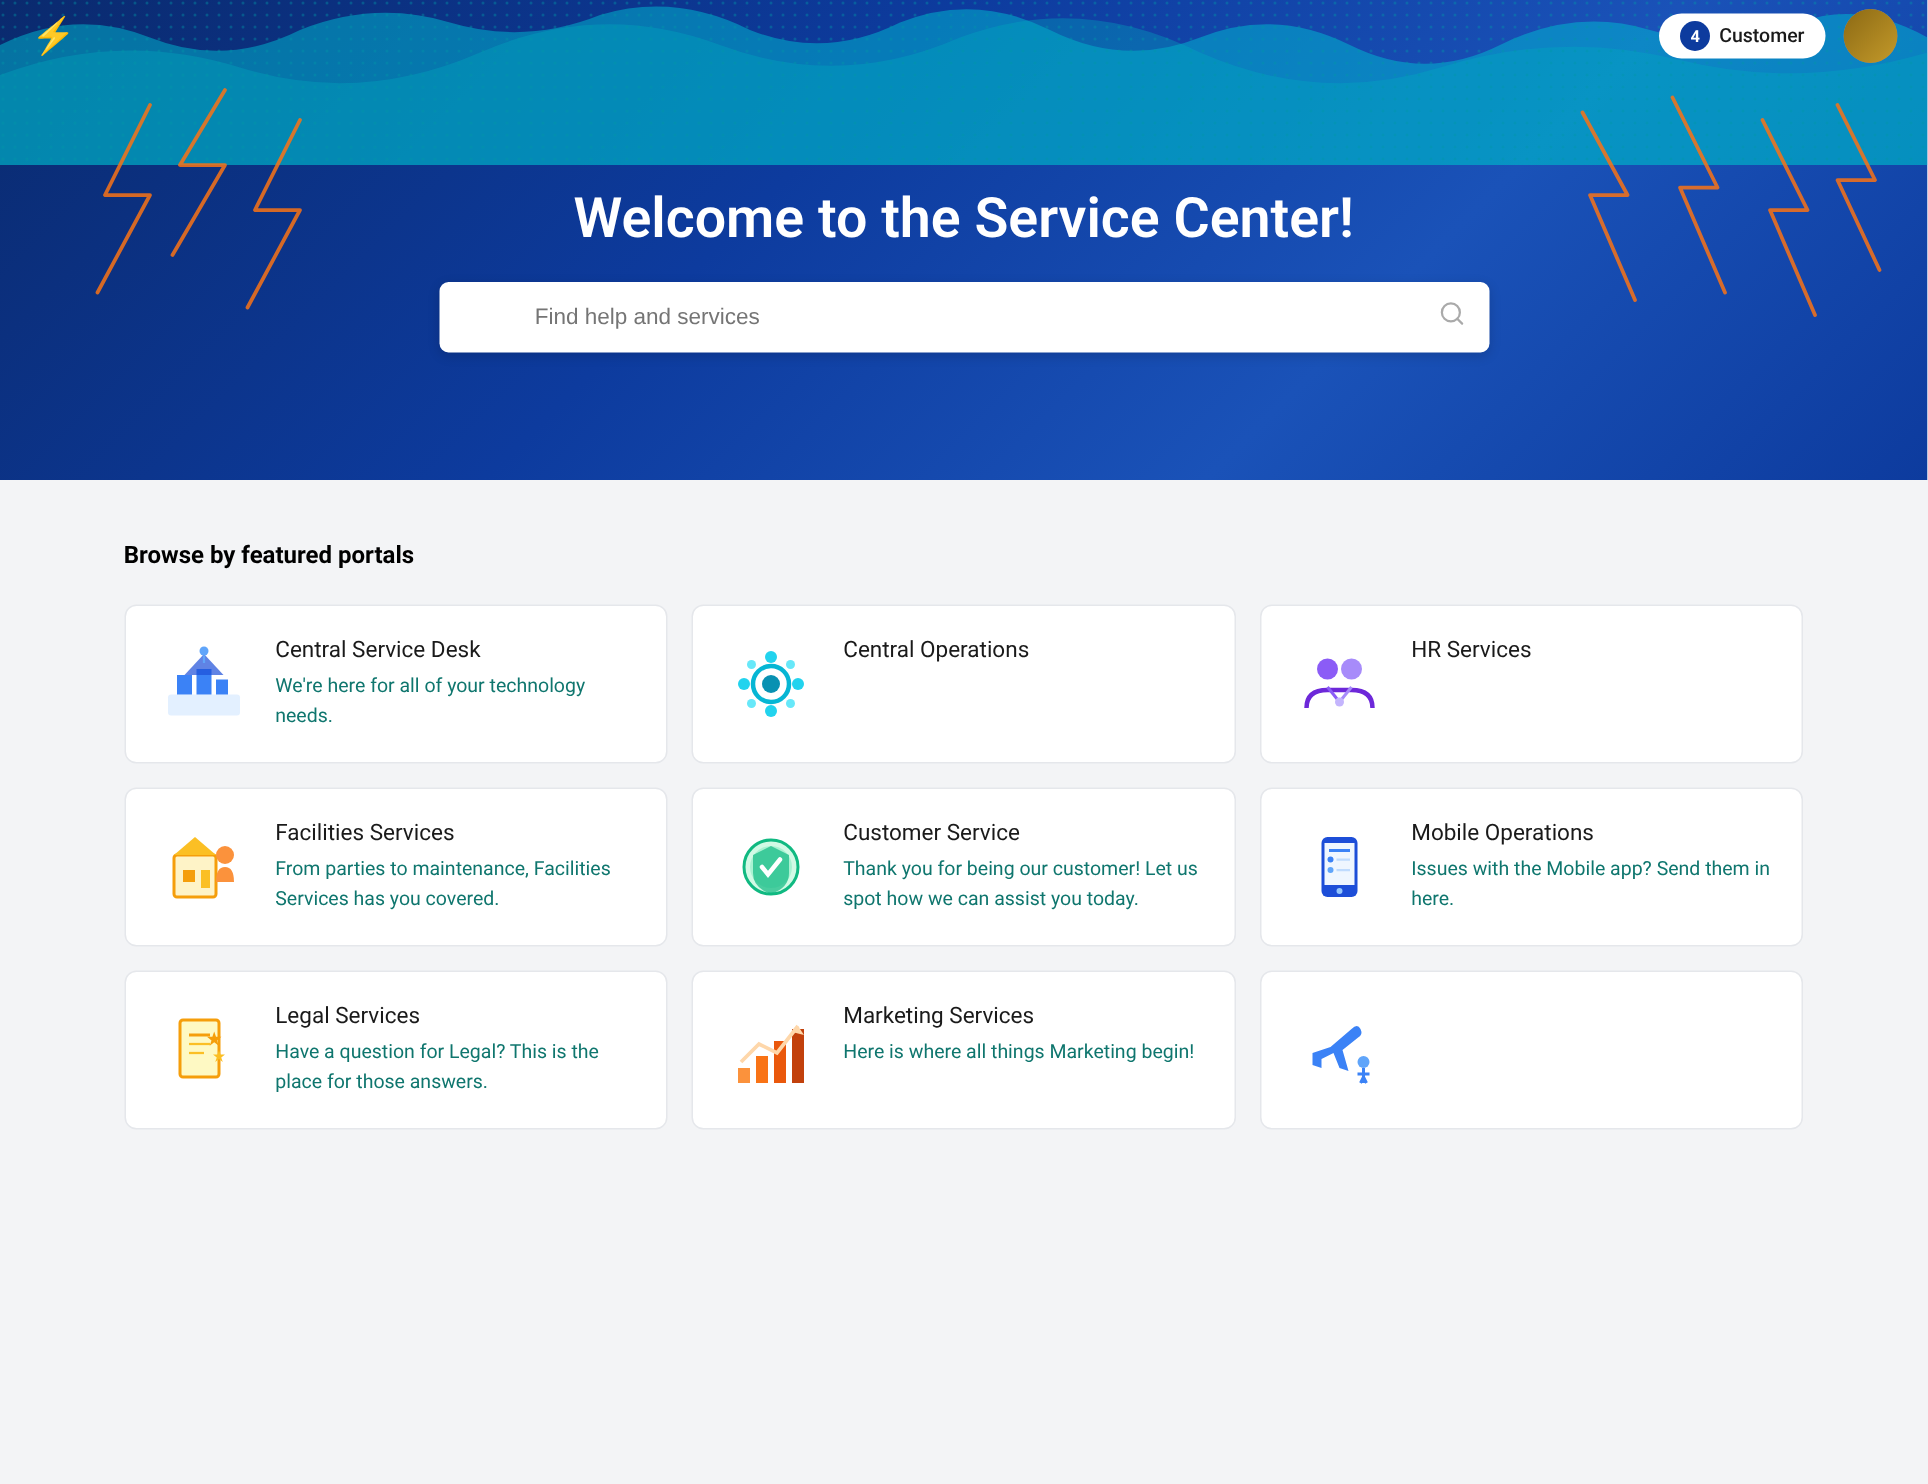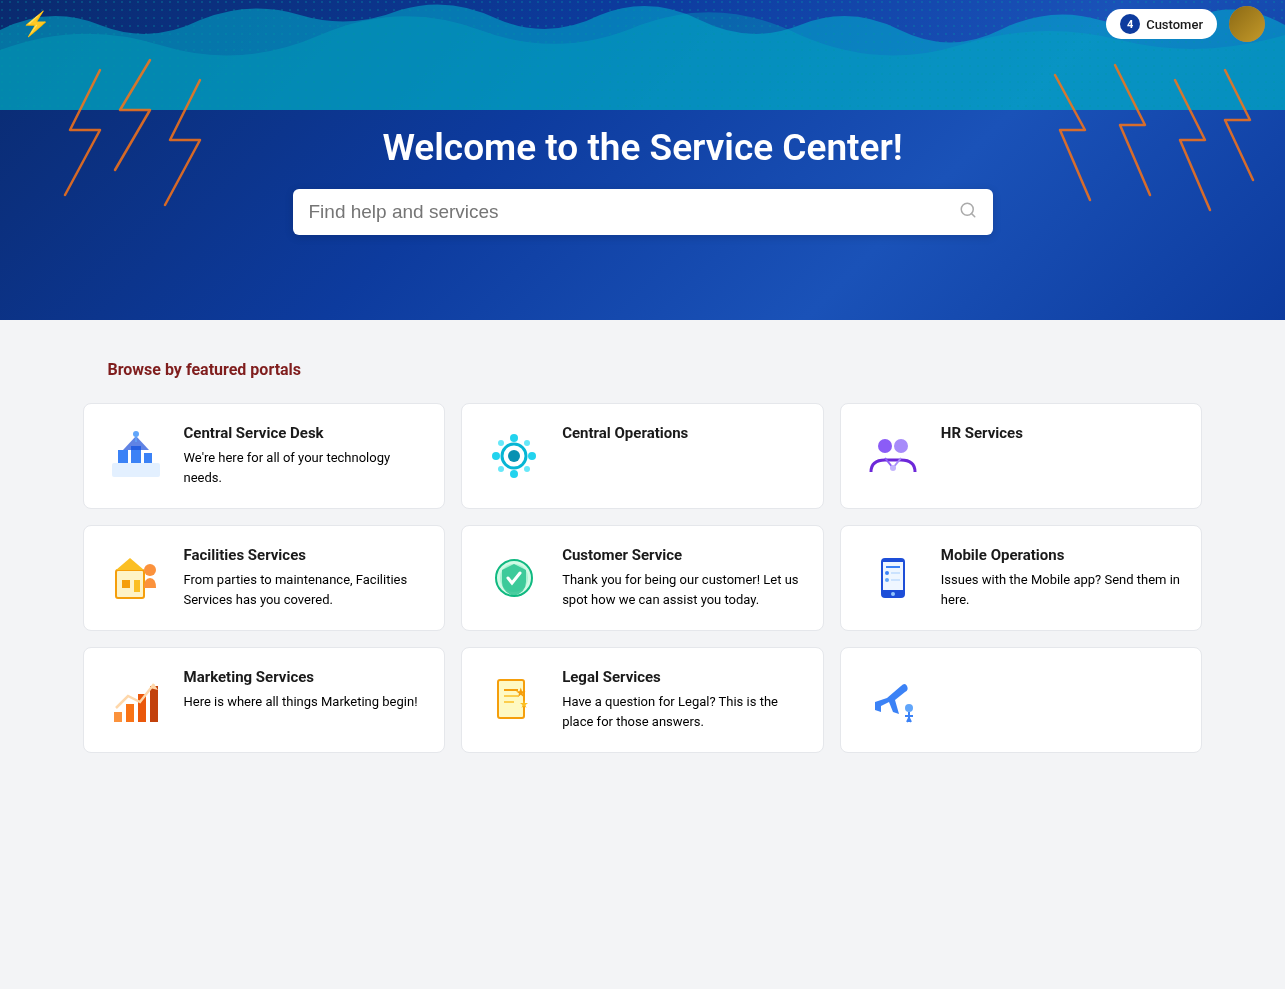--- a/index.html
+++ b/index.html
@@ -110,42 +110,42 @@
       align-items: center;
       width: 700px;
       max-width: 90vw;
       padding: 12px 16px;
       box-shadow: 0 2px 8px rgba(0,0,0,0.15);
     }
     .search-input {
       border: none;
       outline: none;
       flex: 1;
-      font-size: 19px;
+      font-size: 15px;
       color: #888;
       background: transparent;
+      margin-left: 48px;
     }
     .search-icon-wrap {
       color: #aaa;
       font-size: 18px;
       cursor: pointer;
     }
 
     
     .main-content {
       max-width: 1200px;
       margin: 0 auto;
       padding: 40px 40px 60px;
     }
     .section-title {
       font-size: 16px;
       font-weight: 700;
-      color: #7f1d1d;
+      color: #000000;
       margin-bottom: 24px;
-      margin-left: 25px;
     }
     .portals-grid {
       display: grid;
       grid-template-columns: repeat(3, 1fr);
       gap: 16px;
     }
     .portal-card {
       background: #fff;
       border-radius: 8px;
       border: 1px solid #e5e7eb;
@@ -161,27 +161,27 @@
       height: 64px;
       flex-shrink: 0;
       display: flex;
       align-items: center;
       justify-content: center;
       font-size: 36px;
     }
     .portal-text {}
     .portal-name {
       font-size: 15px;
-      font-weight: 700;
+      font-weight: 400;
       color: #1a1a1a;
       margin-bottom: 6px;
     }
     .portal-desc {
       font-size: 13px;
-      color: #000000;
+      color: #0f766e;
       line-height: 1.5;
     }
 
     
     .bolt {
       stroke: #f97316;
       fill: none;
       stroke-width: 2.5;
       stroke-linecap: round;
       stroke-linejoin: round;
@@ -358,55 +358,55 @@
   </svg>
         </div>
         <div class="portal-text">
           <div class="portal-name">Mobile Operations</div>
           <div class="portal-desc">Issues with the Mobile app? Send them in here.</div>
         </div>
       </div>
       <div class="portal-card">
         <div class="portal-icon">
           <svg width="56" height="56" viewBox="0 0 56 56" fill="none">
-    <rect x="6" y="40" width="8" height="10" fill="#fb923c"></rect>
-    <rect x="18" y="32" width="8" height="18" fill="#f97316"></rect>
-    <rect x="30" y="22" width="8" height="28" fill="#ea580c"></rect>
-    <rect x="42" y="14" width="8" height="36" fill="#c2410c"></rect>
-
-    <polyline points="8,36 20,24 32,30 46,12" stroke="#fed7aa" stroke-width="2.5" fill="none"></polyline>
-    <polygon points="46,12 42,16 50,18" fill="#fed7aa"></polygon>
-  </svg>
-        </div>
-        <div class="portal-text">
-          <div class="portal-name">Marketing Services</div>
-          <div class="portal-desc">Here is where all things Marketing begin!</div>
-        </div>
-      </div>
-      <div class="portal-card">
-        <div class="portal-icon">
-          <svg width="56" height="56" viewBox="0 0 56 56" fill="none">
     <rect x="12" y="8" width="26" height="38" rx="2" fill="#fef9c3"></rect>
     <rect x="12" y="8" width="26" height="38" rx="2" stroke="#f59e0b" stroke-width="2" fill="none"></rect>
     <line x1="18" y1="18" x2="32" y2="18" stroke="#f59e0b" stroke-width="2"></line>
     <line x1="18" y1="24" x2="32" y2="24" stroke="#fbbf24" stroke-width="1.5"></line>
     <line x1="18" y1="30" x2="28" y2="30" stroke="#fbbf24" stroke-width="1.5"></line>
 
     <polygon points="38,36 40,42 46,42 41,46 43,52 38,48 33,52 35,46 30,42 36,42" fill="#f59e0b" transform="scale(0.6) translate(20,-10)"></polygon>
     <path d="M36,42 L38,36 L40,42 L46,42 L41,46 L43,52 L38,48 L33,52 L35,46 L30,42 Z" fill="#fbbf24" transform="scale(0.5) translate(38,20)"></path>
   </svg>
         </div>
         <div class="portal-text">
           <div class="portal-name">Legal Services</div>
           <div class="portal-desc">Have a question for Legal? This is the place for those answers.</div>
         </div>
       </div>
       <div class="portal-card">
         <div class="portal-icon">
           <svg width="56" height="56" viewBox="0 0 56 56" fill="none">
+    <rect x="6" y="40" width="8" height="10" fill="#fb923c"></rect>
+    <rect x="18" y="32" width="8" height="18" fill="#f97316"></rect>
+    <rect x="30" y="22" width="8" height="28" fill="#ea580c"></rect>
+    <rect x="42" y="14" width="8" height="36" fill="#c2410c"></rect>
+
+    <polyline points="8,36 20,24 32,30 46,12" stroke="#fed7aa" stroke-width="2.5" fill="none"></polyline>
+    <polygon points="46,12 42,16 50,18" fill="#fed7aa"></polygon>
+  </svg>
+        </div>
+        <div class="portal-text">
+          <div class="portal-name">Marketing Services</div>
+          <div class="portal-desc">Here is where all things Marketing begin!</div>
+        </div>
+      </div>
+      <div class="portal-card">
+        <div class="portal-icon">
+          <svg width="56" height="56" viewBox="0 0 56 56" fill="none">
 
     <path d="M10,30 L22,26 L36,14 Q40,10 42,14 Q44,18 40,20 L30,28 L34,42 L28,40 L24,30 L16,34 L16,40 L10,38 Z" fill="#3b82f6"></path>
 
     <circle cx="44" cy="36" r="4" fill="#60a5fa"></circle>
     <line x1="44" y1="40" x2="44" y2="50" stroke="#3b82f6" stroke-width="2"></line>
     <line x1="40" y1="44" x2="48" y2="44" stroke="#3b82f6" stroke-width="2"></line>
     <line x1="42" y1="50" x2="44" y2="46" stroke="#3b82f6" stroke-width="2"></line>
     <line x1="46" y1="50" x2="44" y2="46" stroke="#3b82f6" stroke-width="2"></line>
   </svg>
         </div>

